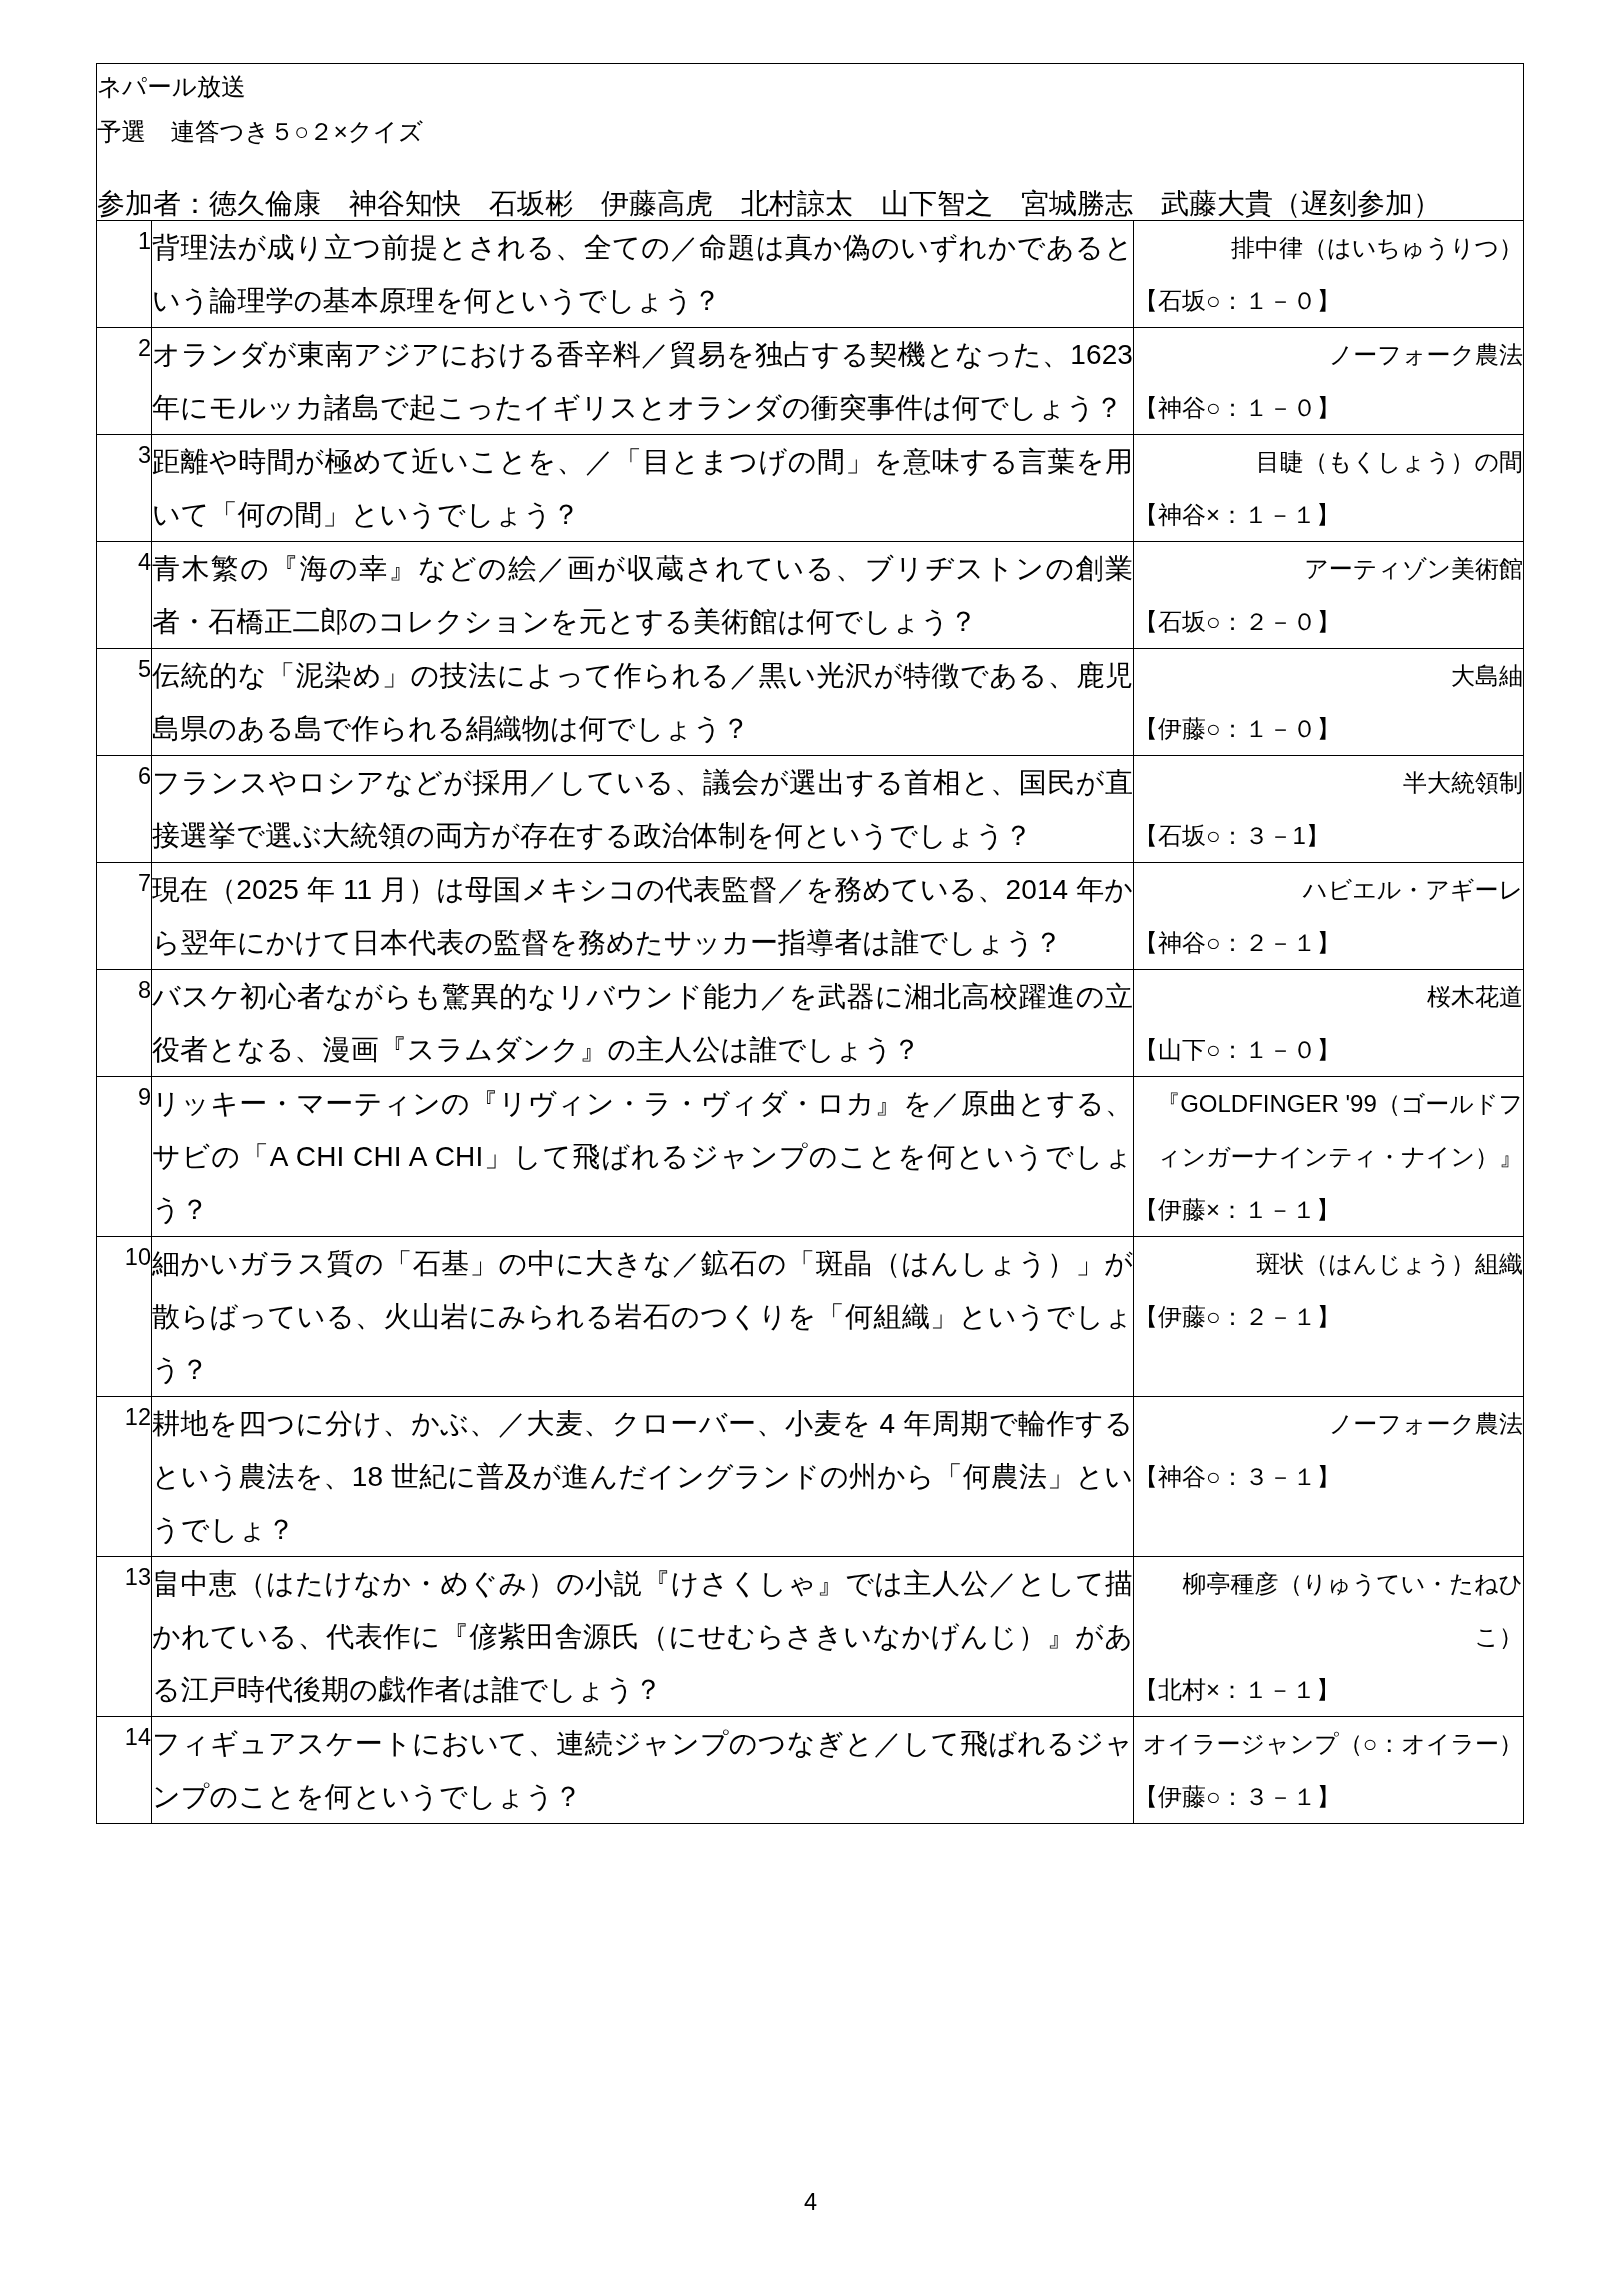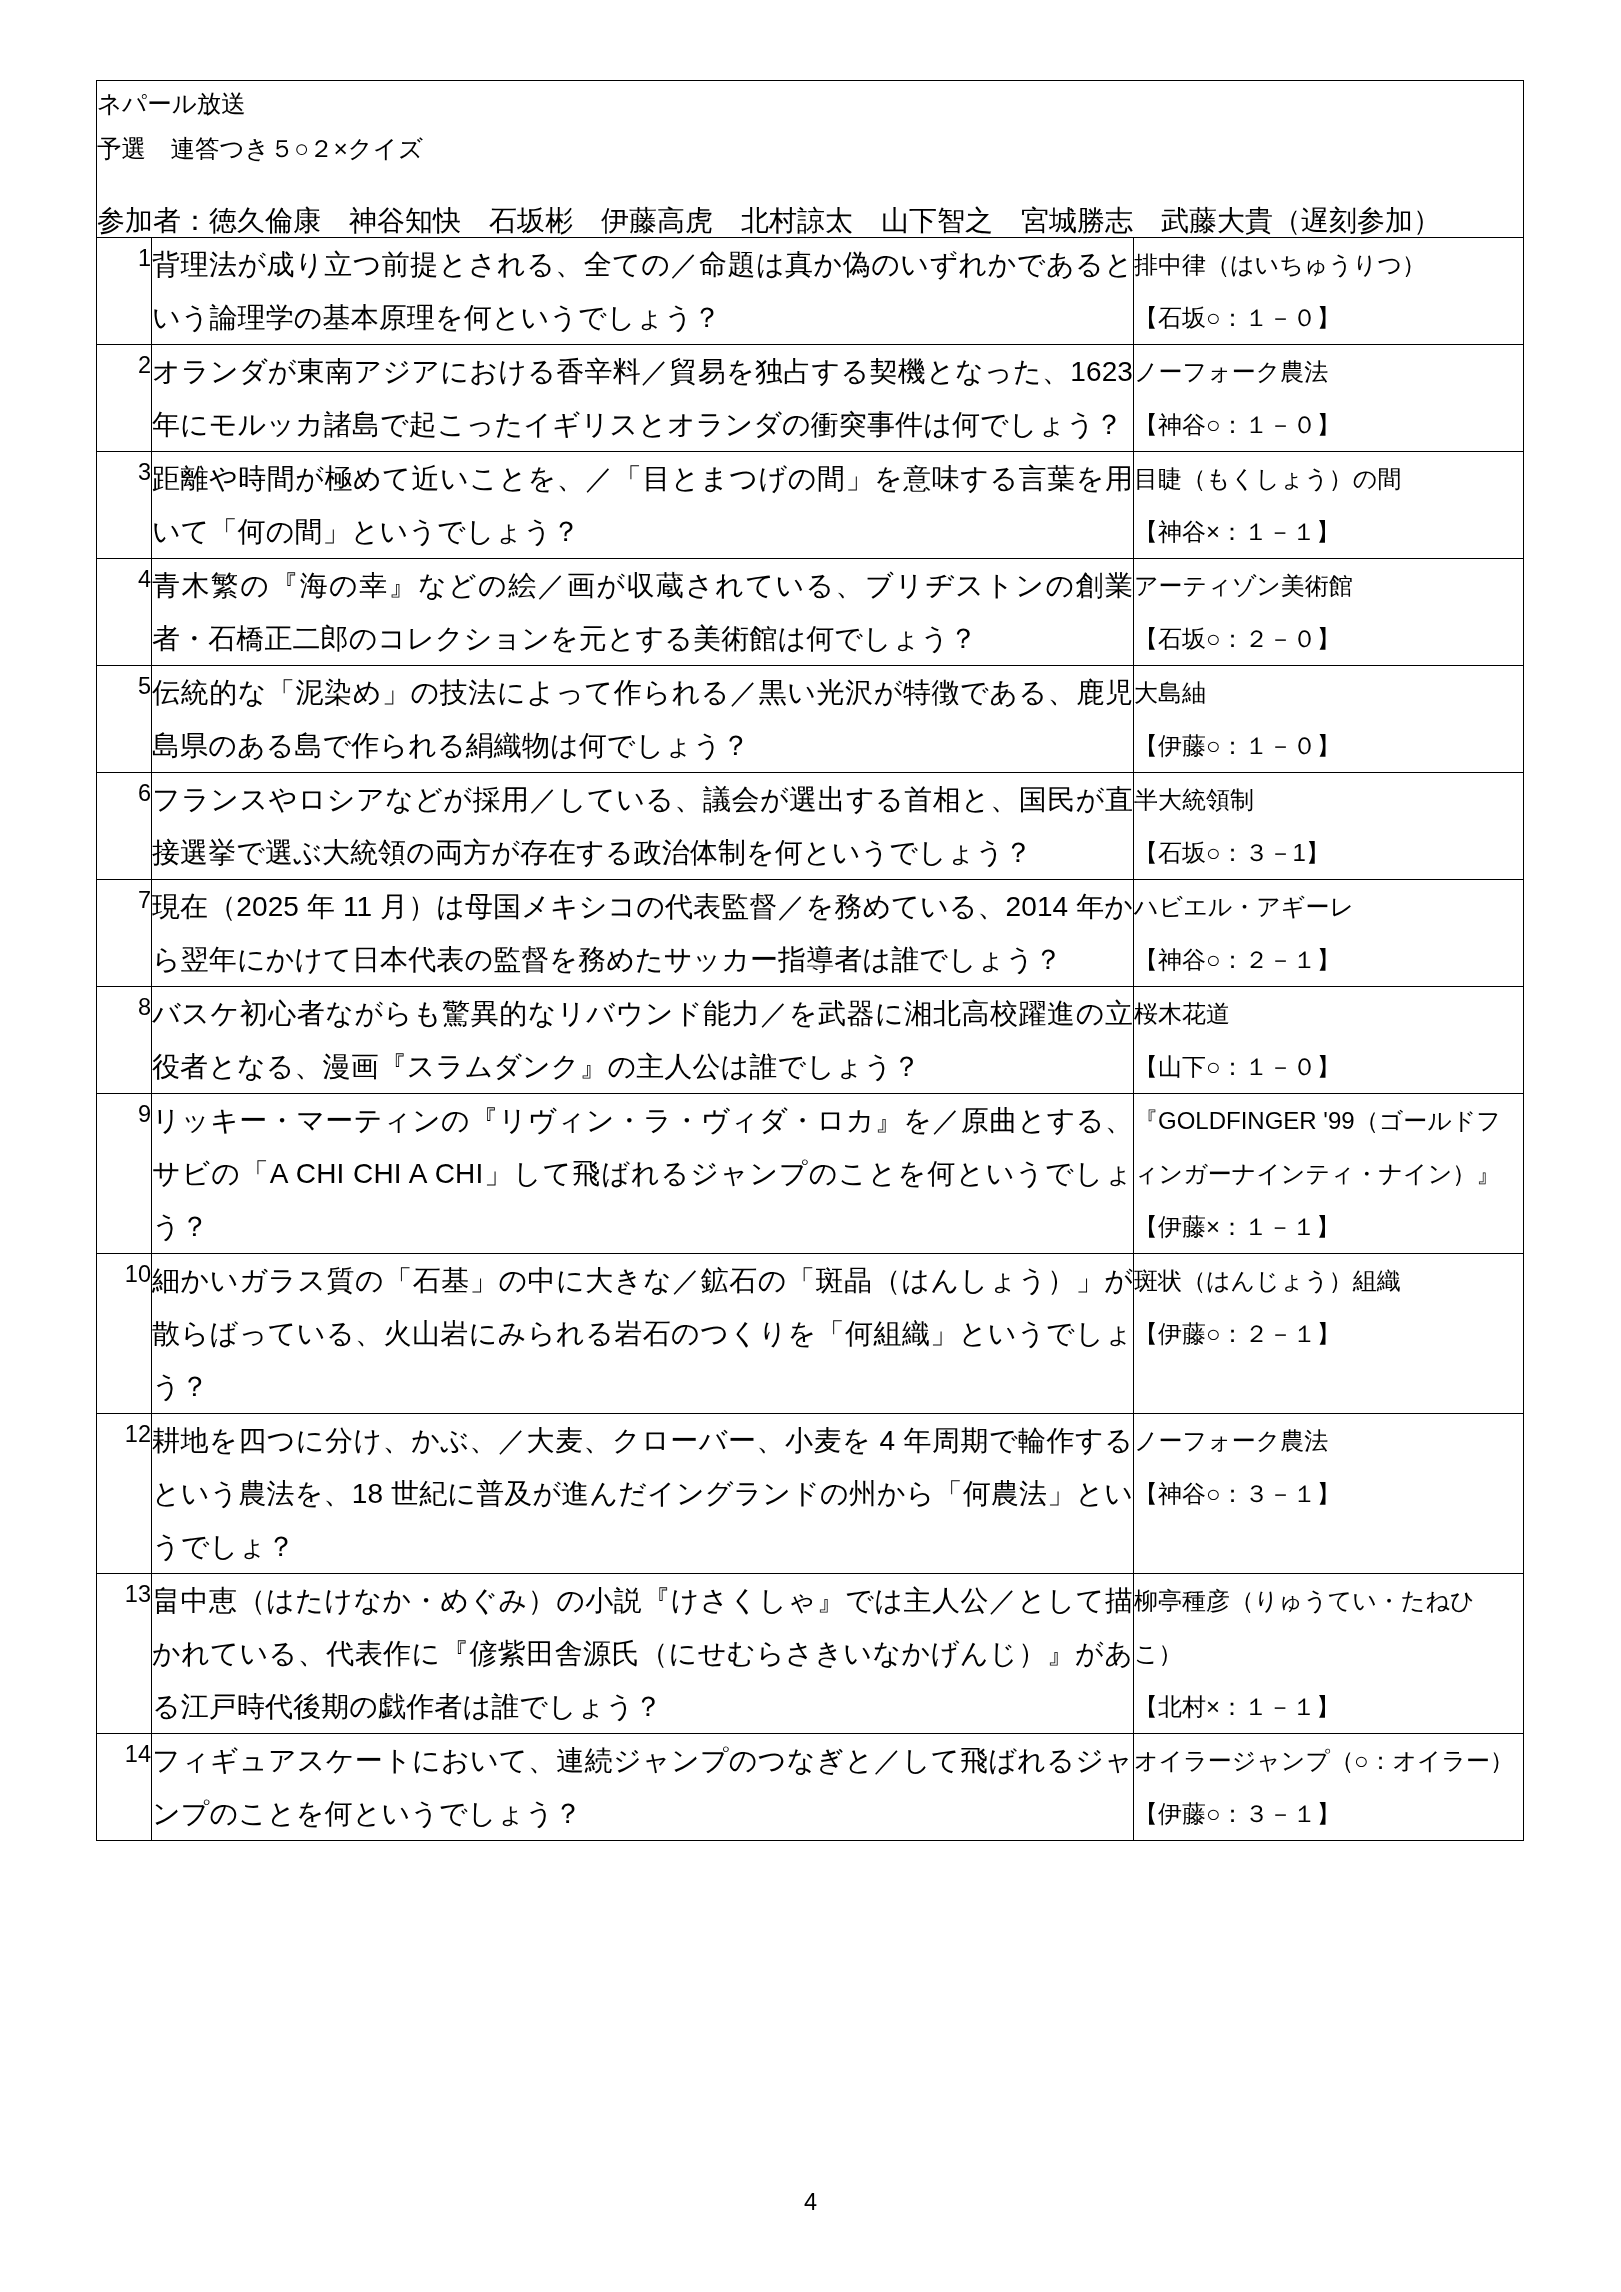--- a/index.html
+++ b/index.html
@@ -15,21 +15,21 @@
     position: relative;
     width: 1621px;
     height: 2293px;
     background: #ffffff;
     box-sizing: border-box;
     overflow: hidden;
   }
   .doc-table {
     position: absolute;
     left: 96px;
-    top: 80px;
+    top: 63px;
     width: 1360px;
     border-collapse: collapse;
     table-layout: fixed;
   }
   .doc-table td {
     border: 1px solid #000000;
     vertical-align: top;
     padding: 0;
     background: #ffffff;
   }
@@ -83,20 +83,21 @@
     font-size: 24px;
     line-height: 53px;
     padding: 13.7px 7.8px 13.7px 11.8px;
   }
   .atext .score {
     display: block;
     white-space: pre;
   }
   .atext .ans {
     display: block;
+    text-align: right;
   }
   .page-number {
     position: absolute;
     left: 0;
     top: 2188px;
     width: 1621px;
     text-align: center;
     font-size: 23.5px;
     line-height: 29px;
   }

